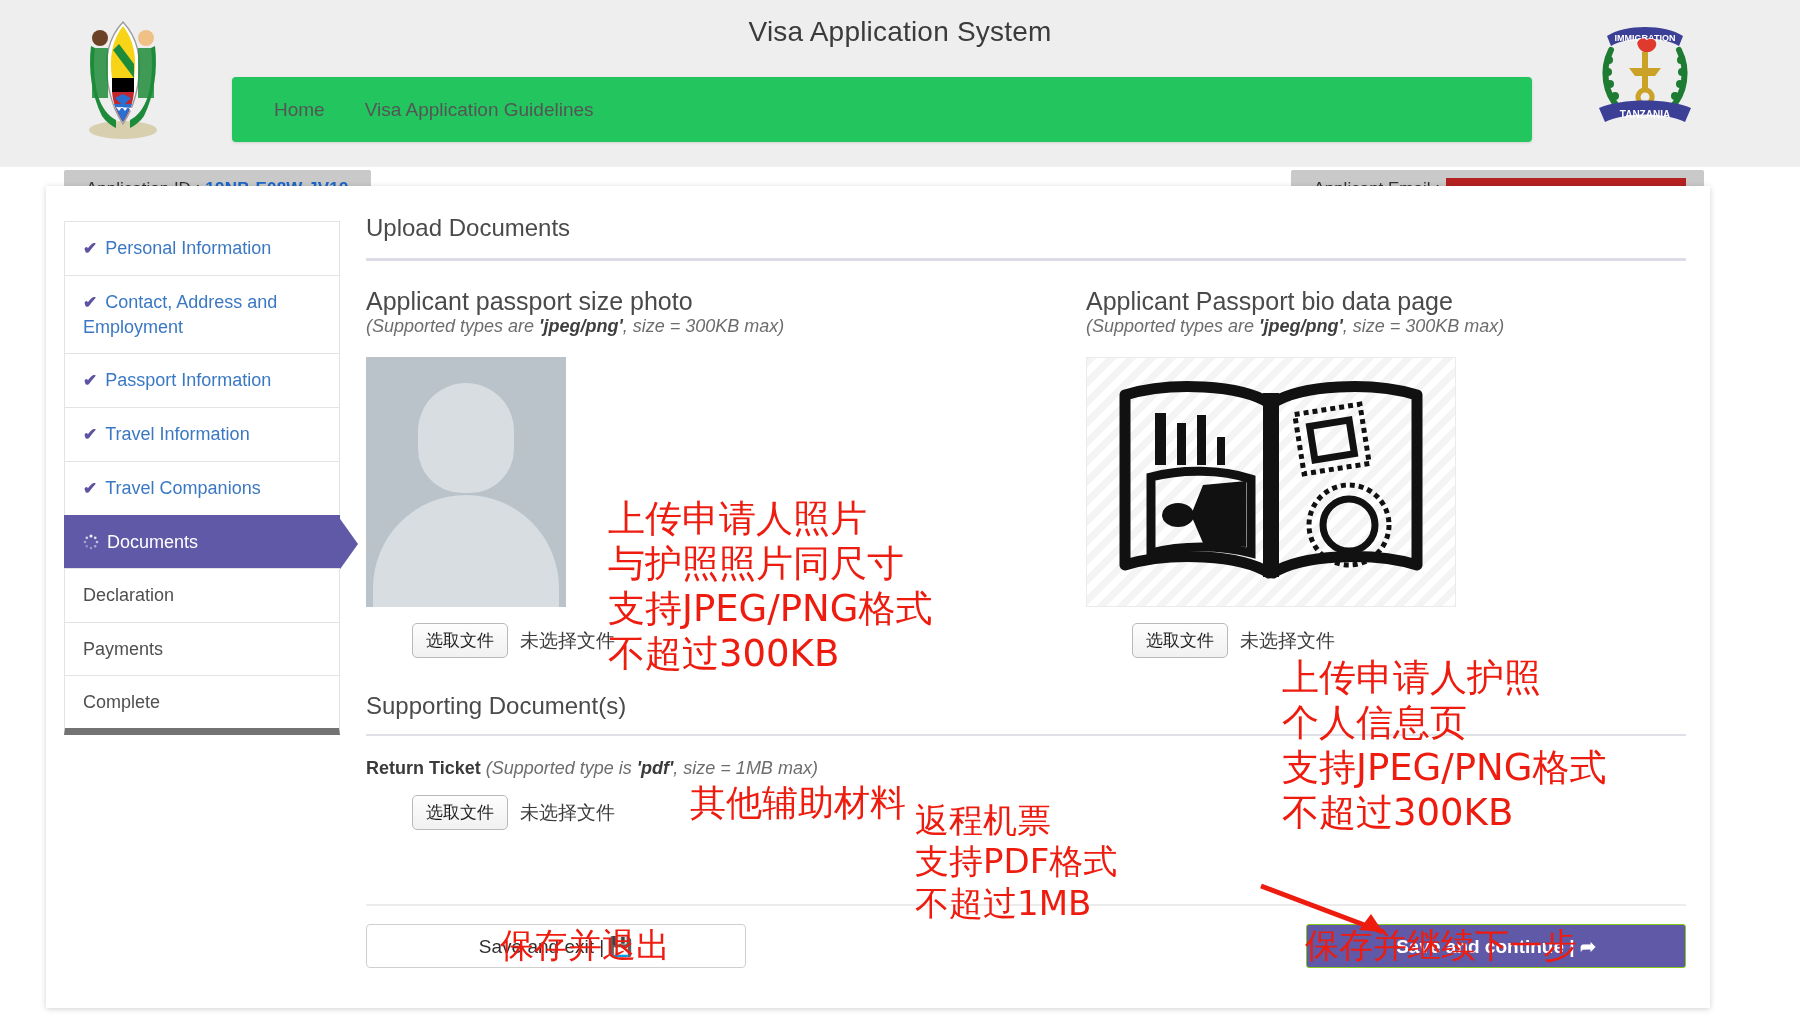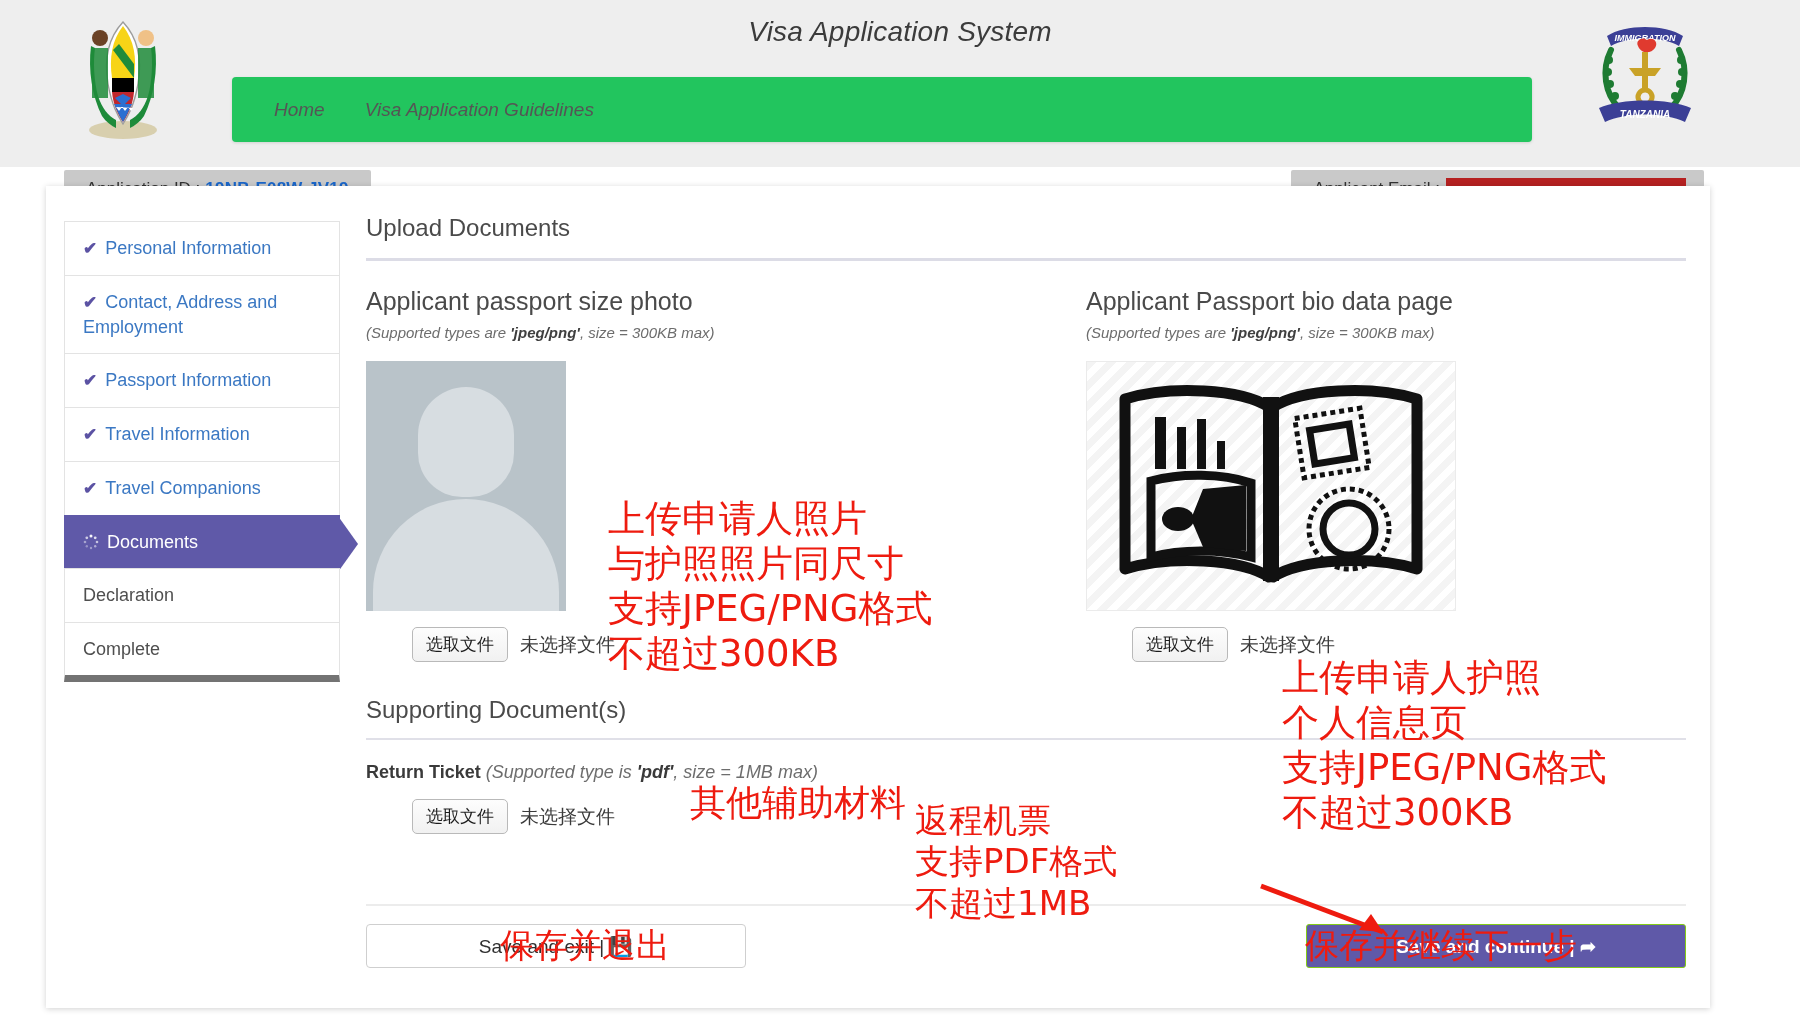--- a/index.html
+++ b/index.html
@@ -8,21 +8,20 @@
     background: #ffffff;
     font-family: "Liberation Sans", sans-serif;
     overflow: hidden;
   }
   #root { position: relative; width: 1800px; height: 1025px; background:#ffffff; }
 
   
   .banner {
     position: absolute; left: 0; top: 0; width: 1800px; height: 167px;
     background: #eeeeee;
-    font-style: italic;
   }
   .banner-title {
     position: absolute; left: 0; top: 16px; width: 1800px;
     text-align: center; font-size: 28px; color: #3b3b3b; font-weight: 400;
     letter-spacing: .2px;
   }
   .emblem-left {
     position: absolute; left: 78px; top: 12px; width: 90px; height: 128px;
   }
   .emblem-right {
@@ -94,21 +93,21 @@
 
   
   .main { position: absolute; left: 366px; top: 214px; width: 1320px; }
   .sec-title { font-size: 24px; color: #4a4a4a; font-weight: 400; }
   .hr { height: 3px; background: #dcdce6; margin-top: 16px; }
   .hr-thin { height: 2px; background: #e0e0e8; margin-top: 14px; }
 
   .cols { display: flex; gap: 120px; margin-top: 26px; }
   .col { width: 600px; }
   .doc-title { font-size: 25px; color: #4a4a4a; font-weight: 400; }
-  .doc-sub { font-size: 15px; color: #6d6d6d; font-style: italic; margin-top: 8px; }
+  .doc-sub { font-size: 18px; color: #6d6d6d; font-style: italic; }
   .doc-sub b { font-weight: 700; color: #3f3f3f; }
 
   .photo-box {
     width: 200px; height: 250px; background: #b9c3c9; margin-top: 20px;
     position: relative; overflow: hidden;
   }
   .avatar-head {
     position: absolute; left: 50%; top: 26px; transform: translateX(-50%);
     width: 96px; height: 110px; background: #d7dde1; border-radius: 48px 48px 44px 44px;
   }
@@ -272,20 +271,23 @@
             <circle cx="8" cy="14" r="1.2" opacity=".4"></circle>
             <circle cx="3.8" cy="12.2" r="1.2" opacity=".35"></circle>
             <circle cx="2" cy="8" r="1.3" opacity=".45"></circle>
             <circle cx="3.8" cy="3.8" r="1.4" opacity=".7"></circle>
           </g>
         </svg>
       </span><span>Documents</span>
     </div>
     <div class="side-item">
       <span>Declaration</span>
+    </div>
+    <div class="side-item">
+      <span>Payments</span>
     </div>
     <div class="side-item">
       <span>Complete</span>
     </div>
   </div>
 
   <div class="main">
     <div class="sec-title">Upload Documents</div>
     <div class="hr"></div>
 

